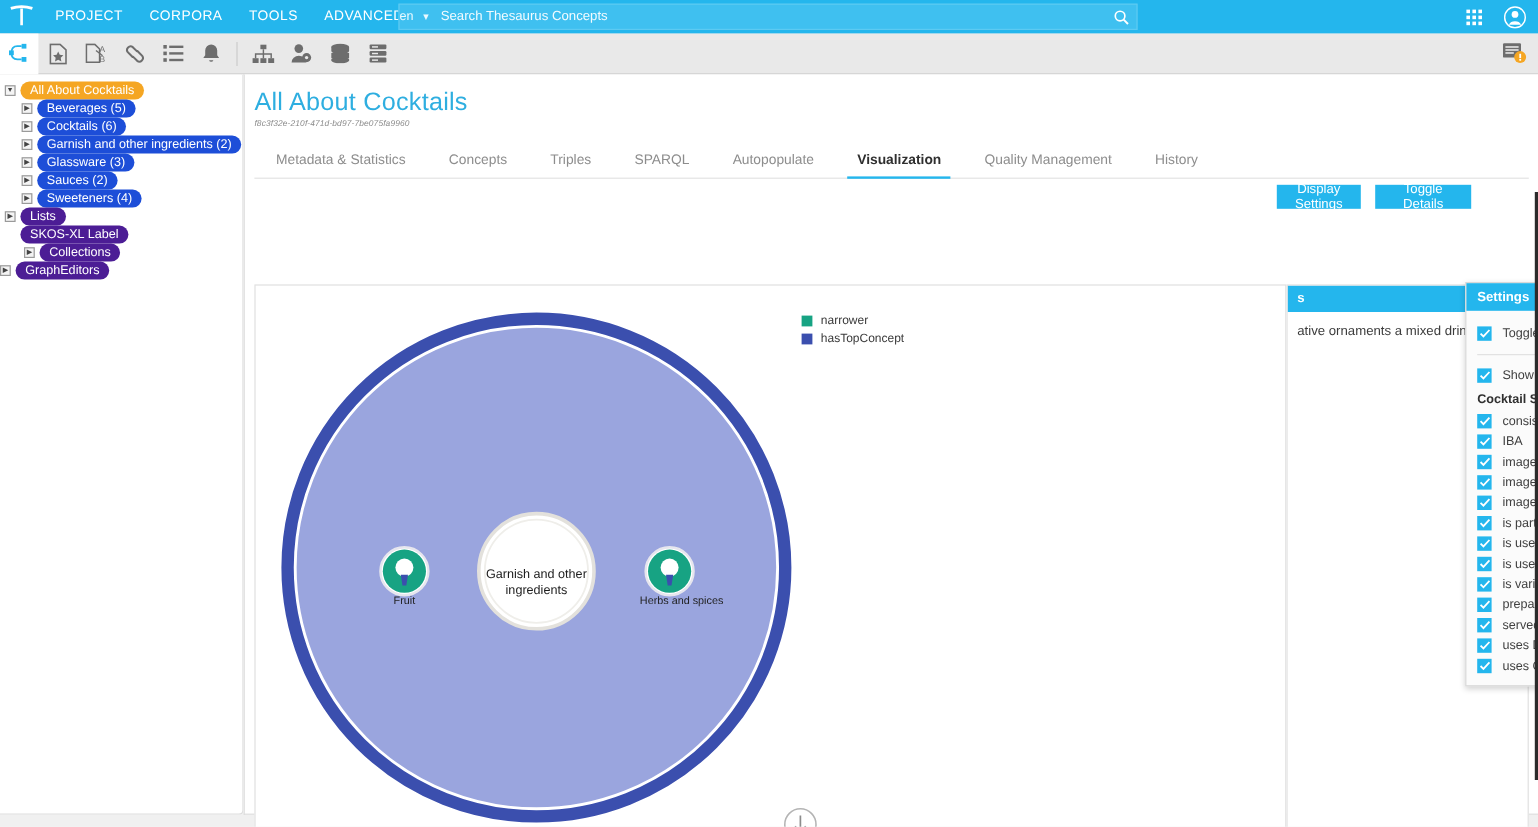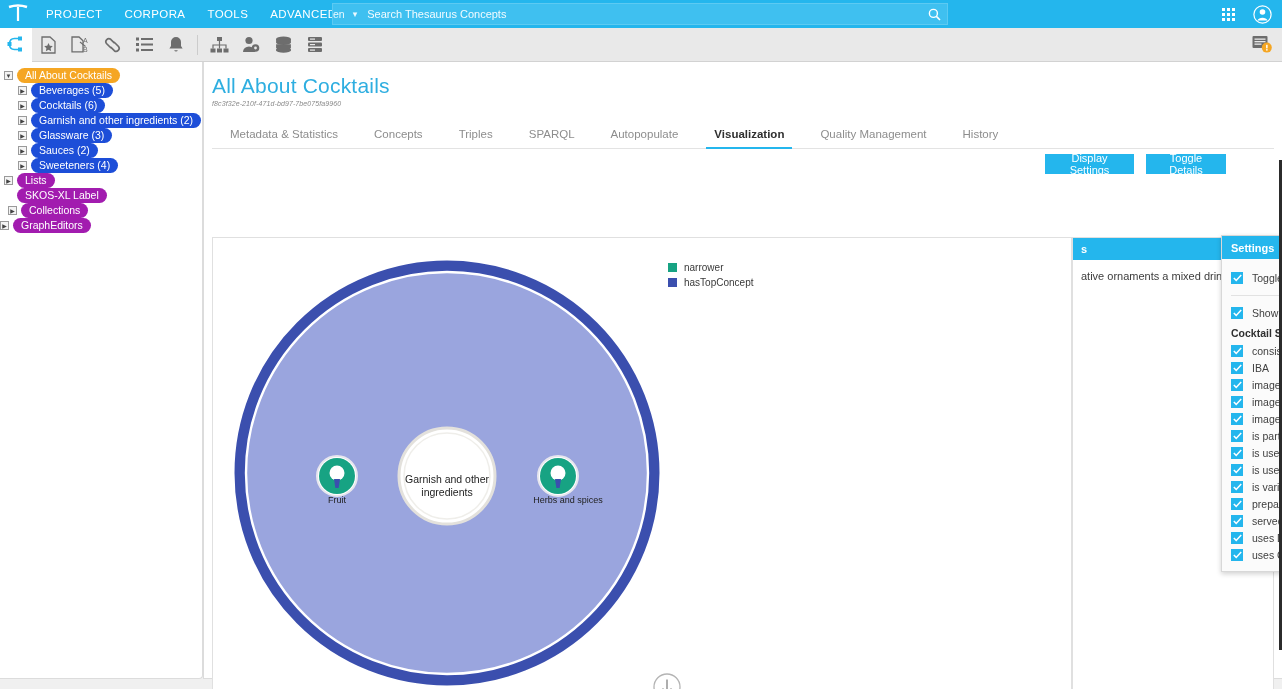--- a/index.html
+++ b/index.html
@@ -83,21 +83,21 @@
     line-height: 1;
   }
   .toggler.leafspace { border: none; background: transparent; }
   .pill {
     border-radius: 9px; padding: 1px 8px 2px 8px; font-size: 10.5px;
     color: #ffffff; white-space: nowrap; cursor: pointer;
     margin-left: 4px; line-height: 12px;
   }
   .pill.orange { background: #f5a623; }
   .pill.purple { background: #1d4ed8; }
-  .pill.blue   { background: #a21caf; }
+  .pill.blue   { background: #4c1d95; }
 
   
   .main {
     flex: 1; background: #ffffff;
     border: 1px solid #dcdcdc; border-top: none; border-right:none;
     position: relative; padding: 0 8px 0 0;
     margin-bottom: 10px;
   }
   .page-title {
     color: #2eaee0; font-size: 21px; font-weight: normal;
@@ -126,21 +126,21 @@
   .actionbar {
     height: 34px; position: relative;
   }
   .btn {
     position: absolute; top: 5px; height: 20px;
     background: #24b6ed; color: #ffffff; font-size: 11px;
     display: flex; align-items: center; justify-content: center;
     padding: 0 10px; cursor: pointer; border: none;
     font-family: inherit;
   }
-  #btn-display { right: 140px; width: 89px; }
+  #btn-display { right: 140px; width: 70px; }
   #btn-toggle  { right: 48px;  width: 80px; }
 
   
   .viz {
     position: absolute; left: 8px; top: 175px;
     width: 860px; height: 470px;
     border: 1px solid #e0e0e0; background: #ffffff;
     overflow: hidden;
   }
   .legend { position: absolute; left: 455px; top: 24px; }
@@ -385,21 +385,21 @@
           <span class="pill purple">Sweeteners (4)</span>
         </div>
         <div class="tnode" style="padding-left: 4px;">
           <span class="toggler">▶</span>
           <span class="pill blue">Lists</span>
         </div>
         <div class="tnode" style="padding-left: 4px;">
           <span class="toggler leafspace"></span>
           <span class="pill blue">SKOS-XL Label</span>
         </div>
-        <div class="tnode" style="padding-left: 8px;">
+        <div class="tnode" style="padding-left: 20px;">
           <span class="toggler">▶</span>
           <span class="pill blue">Collections</span>
         </div>
         <div class="tnode" style="padding-left: 0;">
           <span class="toggler">▶</span>
           <span class="pill blue">GraphEditors</span>
         </div>
       </div>
   </div>
 

